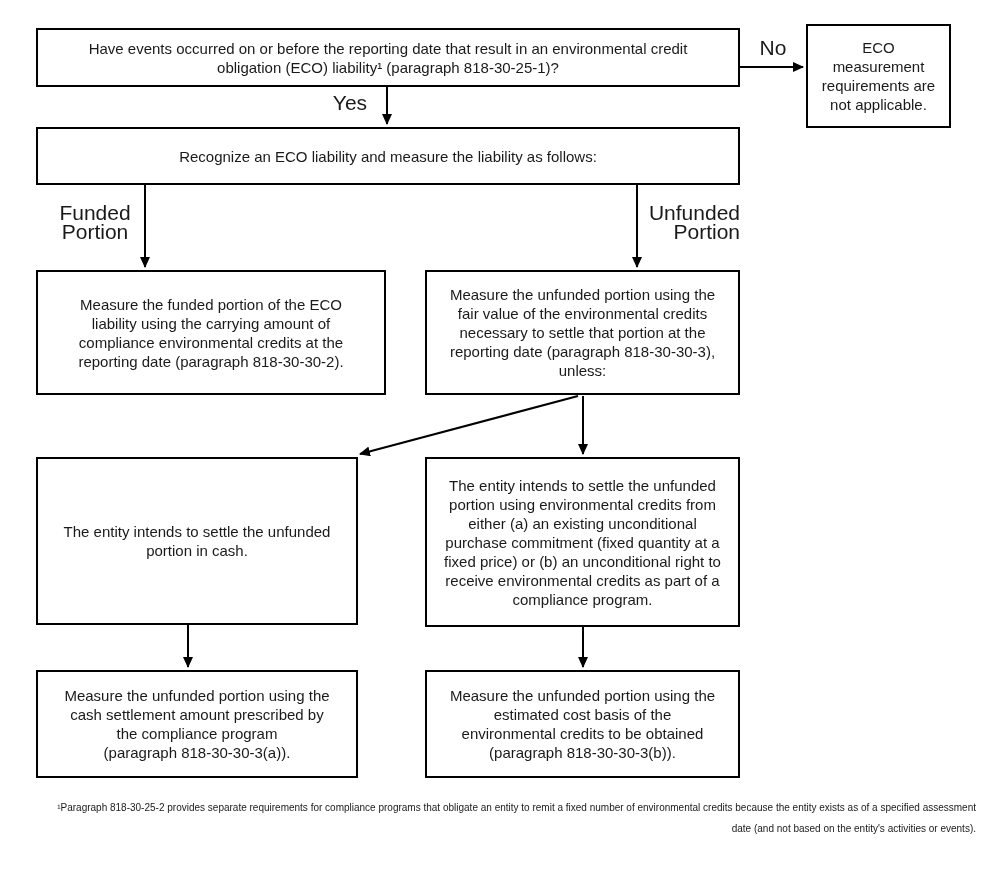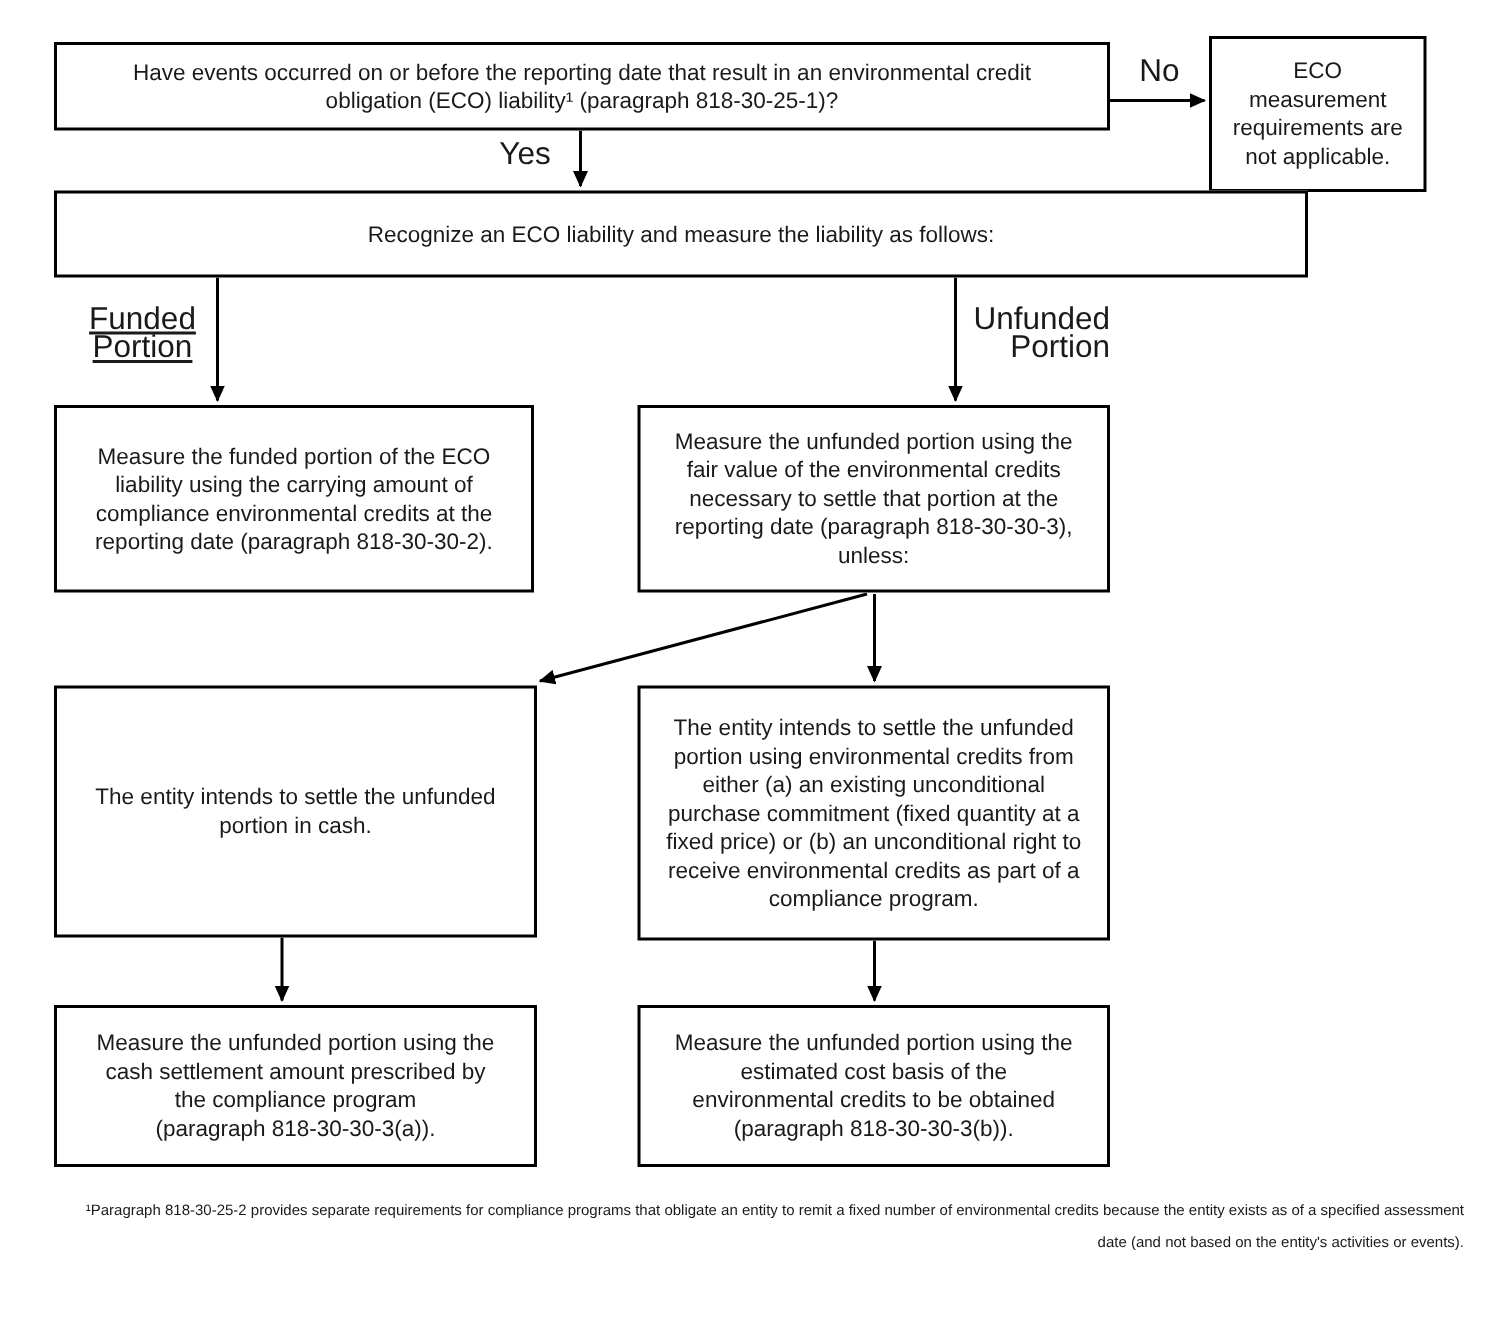--- a/index.html
+++ b/index.html
@@ -43,31 +43,31 @@
   .edge-label {
     position: absolute;
     font-size: 21px;
     line-height: 19px;
     text-align: center;
     white-space: pre-line;
   }
   
   #node-question      { left: 36px;  top: 28px;  width: 704px; height: 59px;  }
   #node-eco-na        { left: 806px; top: 24px;  width: 145px; height: 104px; }
-  #node-recognize     { left: 36px;  top: 127px; width: 836px; height: 58px;  }
-  #node-funded        { left: 36px;  top: 270px; width: 320px; height: 125px; }
+  #node-recognize     { left: 36px;  top: 127px; width: 704px; height: 58px;  }
+  #node-funded        { left: 36px;  top: 270px; width: 350px; height: 125px; }
   #node-unfunded      { left: 425px; top: 270px; width: 315px; height: 125px; }
   #node-cash-intent   { left: 36px;  top: 457px; width: 322px; height: 168px; }
   #node-credits-intent{ left: 425px; top: 457px; width: 315px; height: 170px; }
   #node-cash-measure  { left: 36px;  top: 670px; width: 322px; height: 108px; }
   #node-cost-measure  { left: 425px; top: 670px; width: 315px; height: 108px; }
   
   #label-yes       { left: 325px; top: 93px;  width: 50px; }
   #label-no        { left: 753px; top: 38px;  width: 40px; }
-  #label-funded    { left: 55px;  top: 203px; width: 80px; text-decoration: underline; }
+  #label-funded    { left: 55px;  top: 203px; width: 80px; }
   #label-unfunded  { left: 648px; top: 203px; width: 92px; text-align: right; }
   .footnote {
     position: absolute;
     left: 36px;
     top: 797px;
     width: 940px;
     font-size: 10px;
     line-height: 21px;
     text-align: right;
   }

